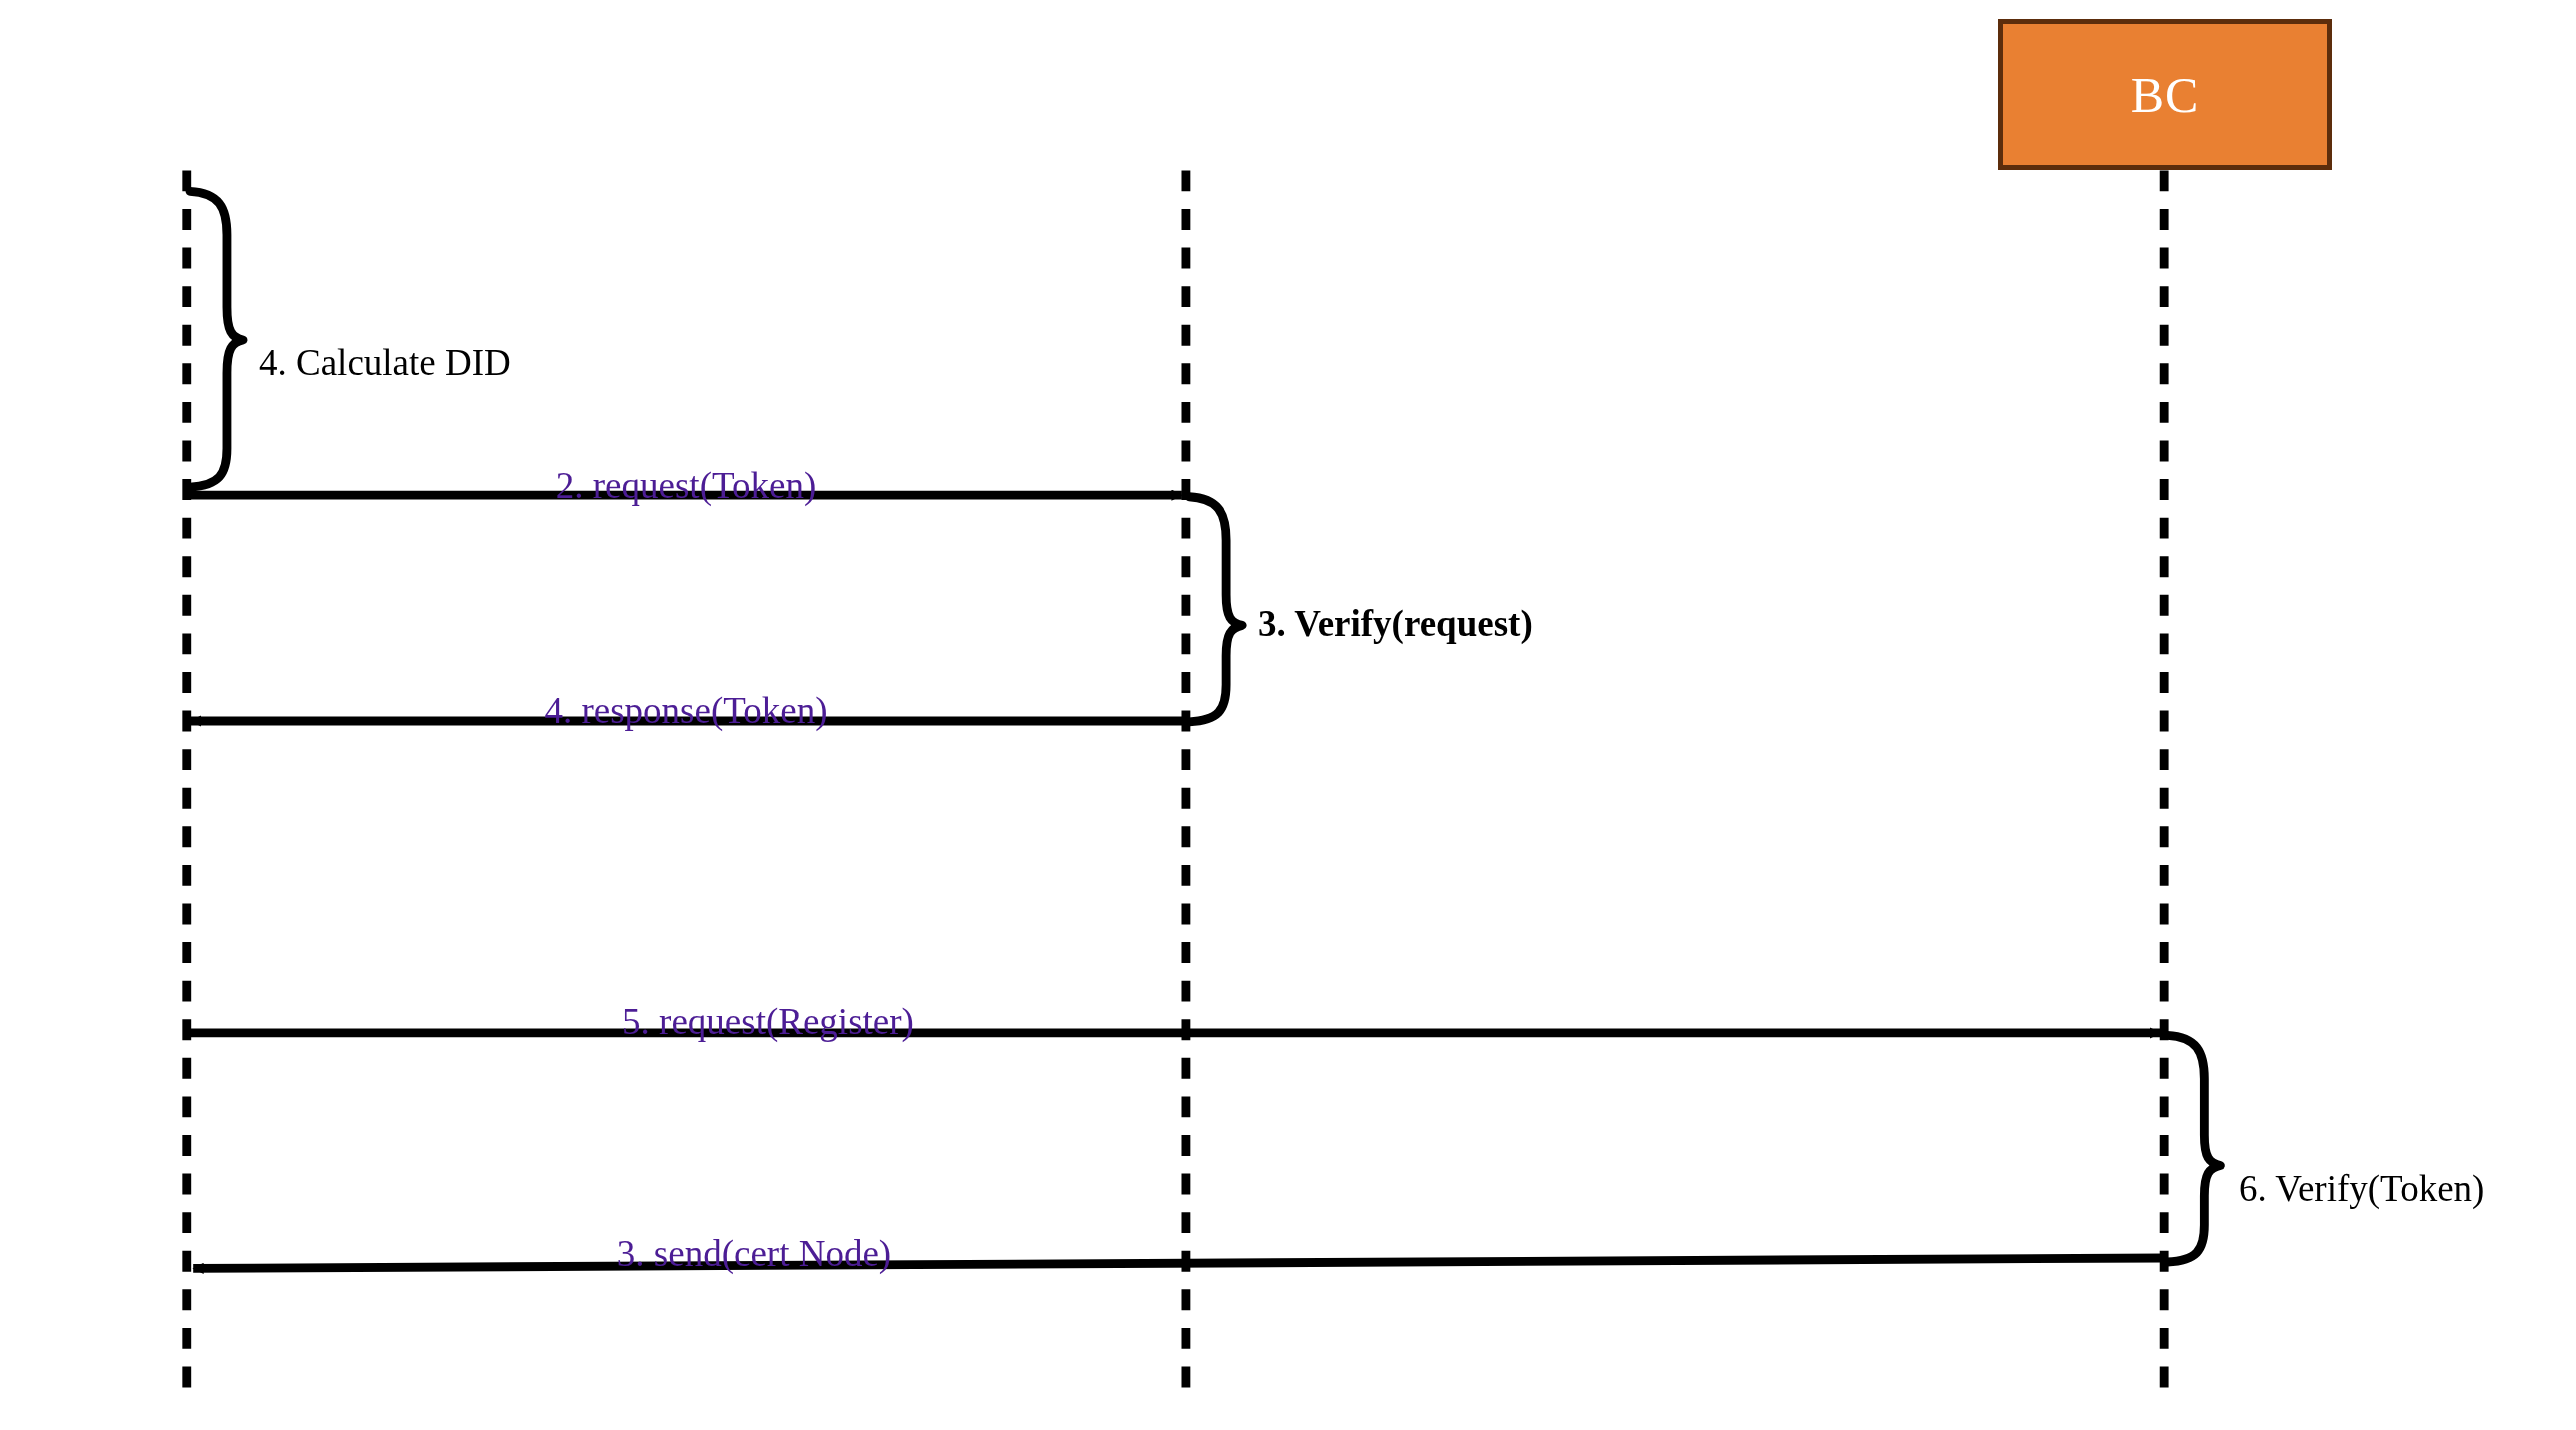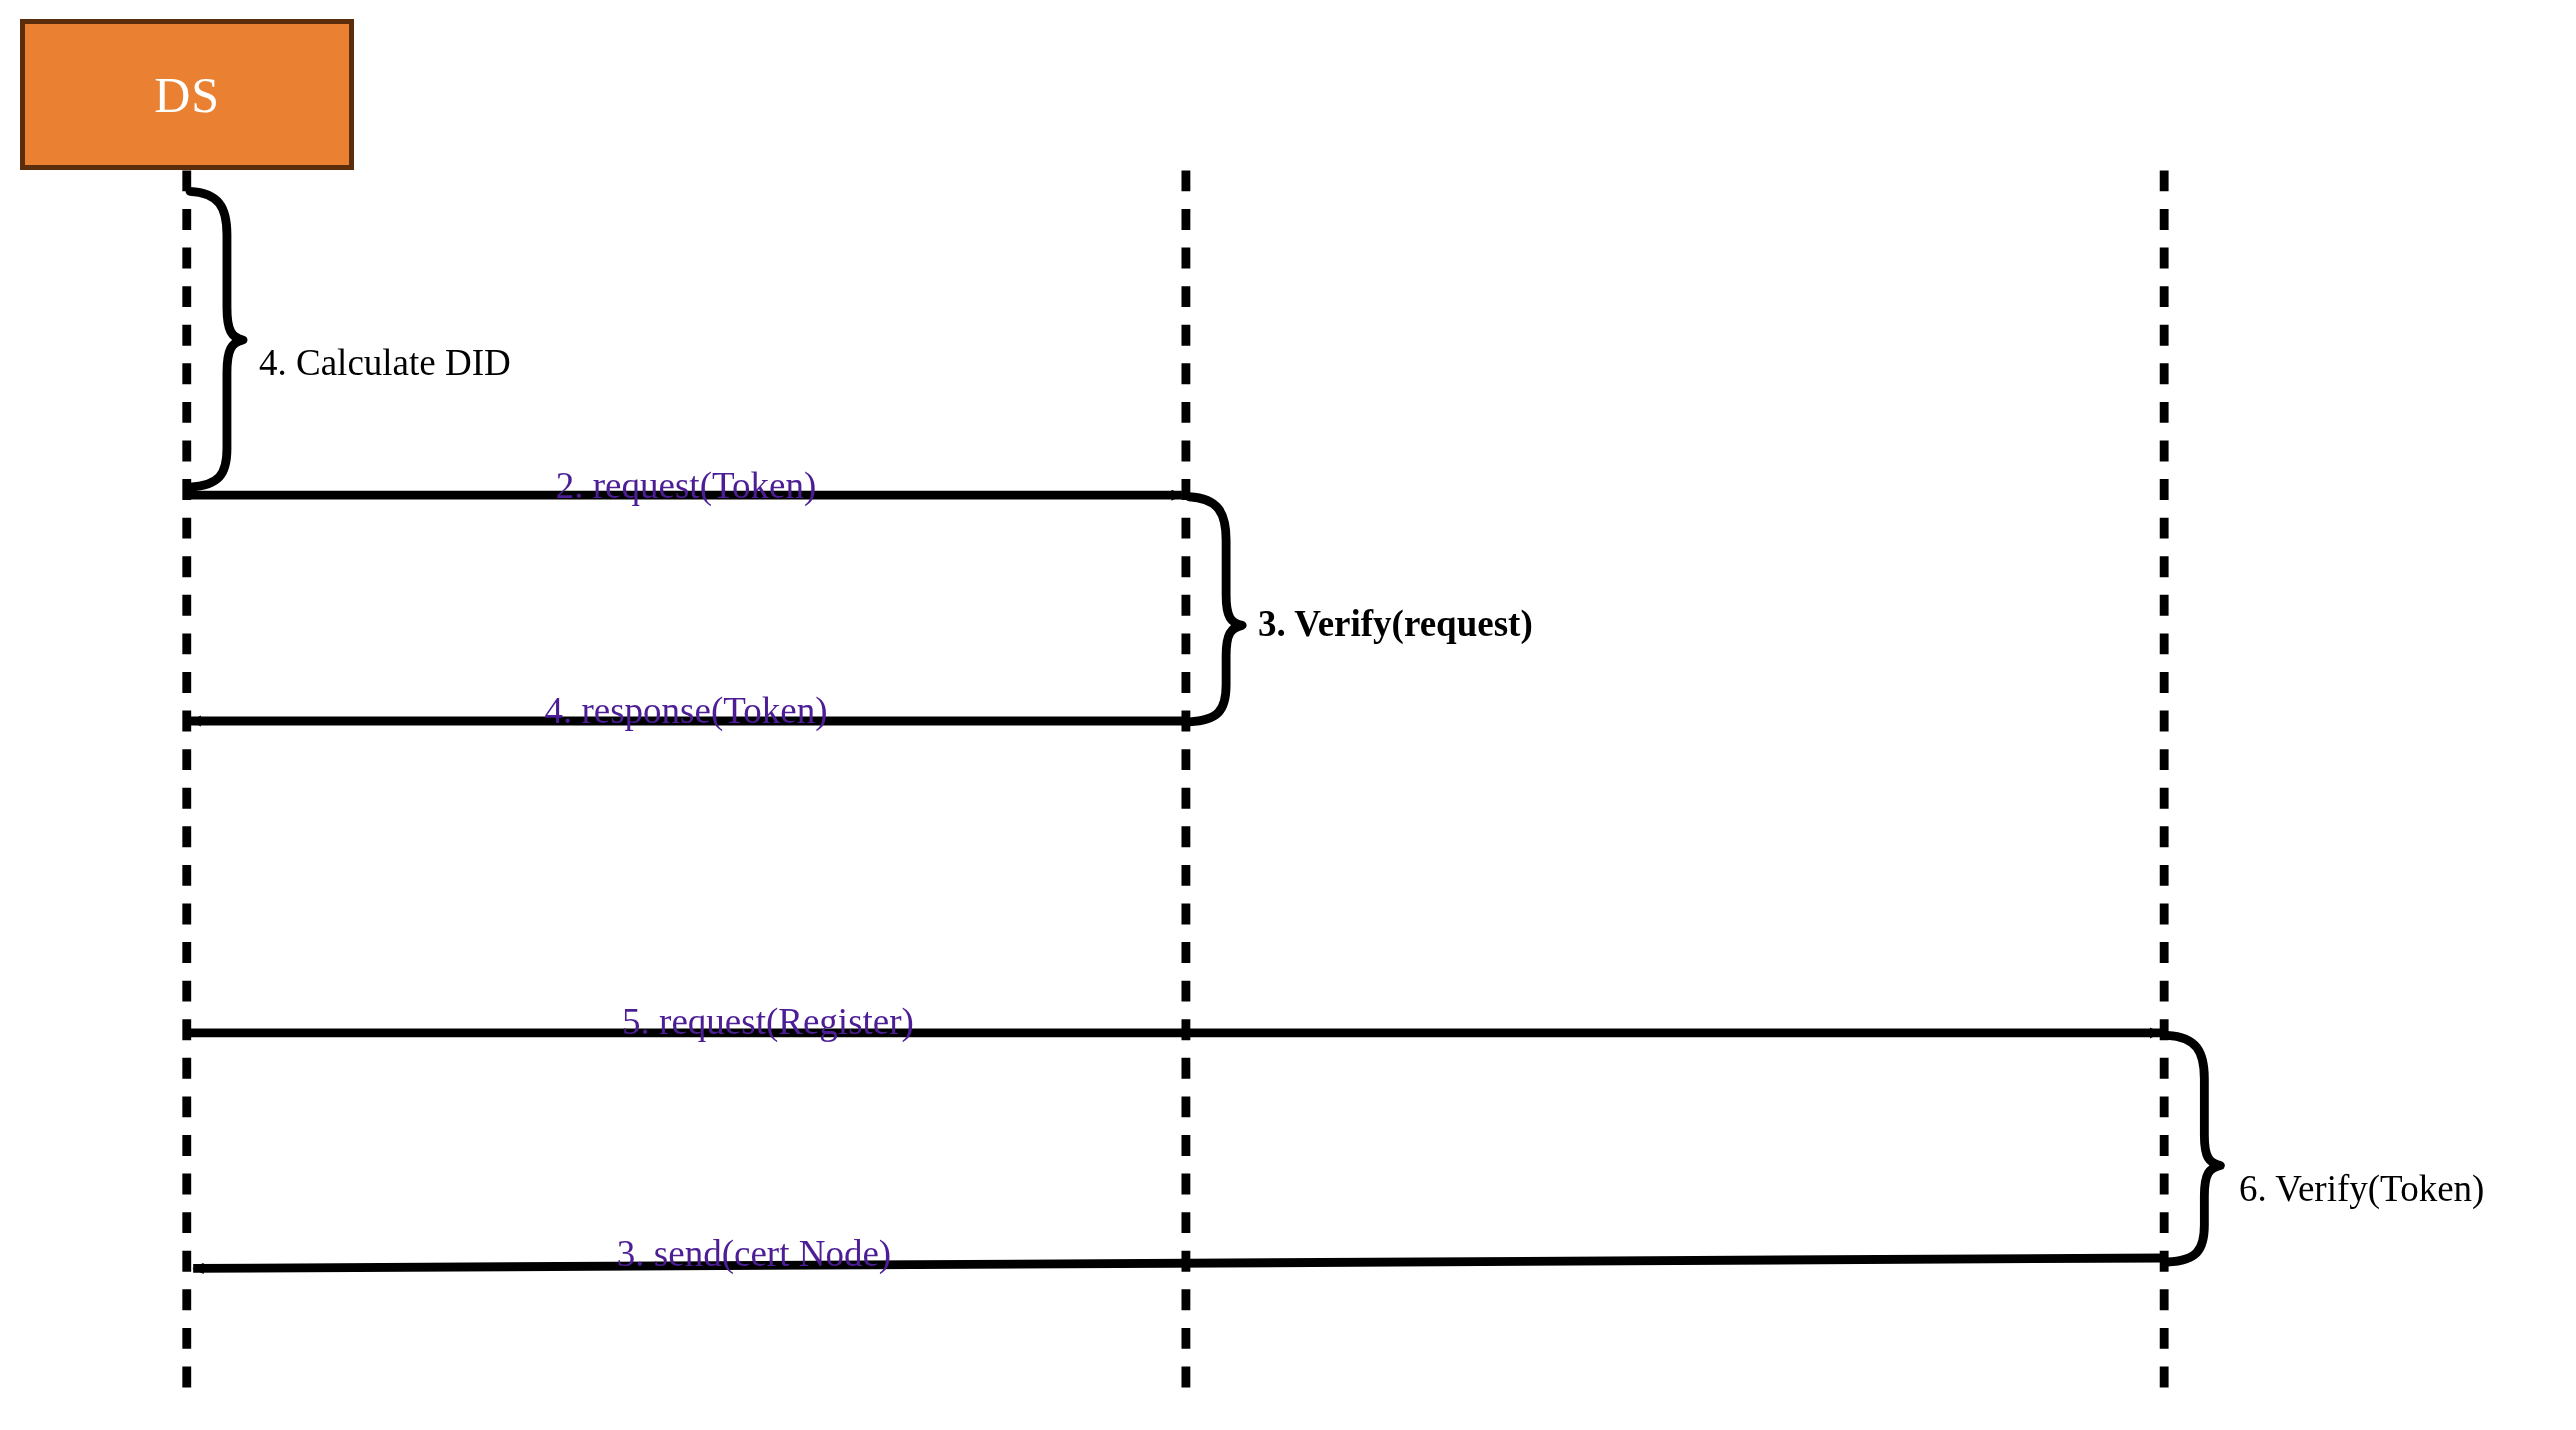--- a/index.html
+++ b/index.html
@@ -126,25 +126,25 @@
                C 2748 1453, 2742 1460, 2742 1488
                L 2742 1524
                C 2742 1556, 2732 1568, 2696 1570" fill="none" stroke="#000000" stroke-width="11" stroke-linecap="round" stroke-linejoin="round"></path>
     </g>
 
     <g>
       <line x1="2692" y1="1565" x2="240" y2="1578" stroke="#000000" stroke-width="11" marker-end="url(#arrowLeft)"></line>
     </g>
   </svg>
 
-  <div class="actor-box" style="left:20px; top:19.3px; width:334px; height:151px;">
-    <span class="actor-label">DS</span>
-  </div>
 
 
+  <div class="actor-box" style="left:1998px; top:19.3px; width:334px; height:151px;">
+    <span class="actor-label">BC</span>
+  </div>
 
   <div class="note-label" style="left:259px; top:344px;">4. Calculate DID</div>
 
   <div class="msg-label center" style="left:686px; top:467px;">2. request(Token)</div>
 
   <div class="note-label" style="left:1258px; top:623px; transform:translateY(-50%);font-weight:bold;">3. Verify(request)</div>
 
   <div class="msg-label center" style="left:686px; top:692px;">4. response(Token)</div>
 
   <div class="msg-label center" style="left:768px; top:1003px;">5. request(Register)</div>

